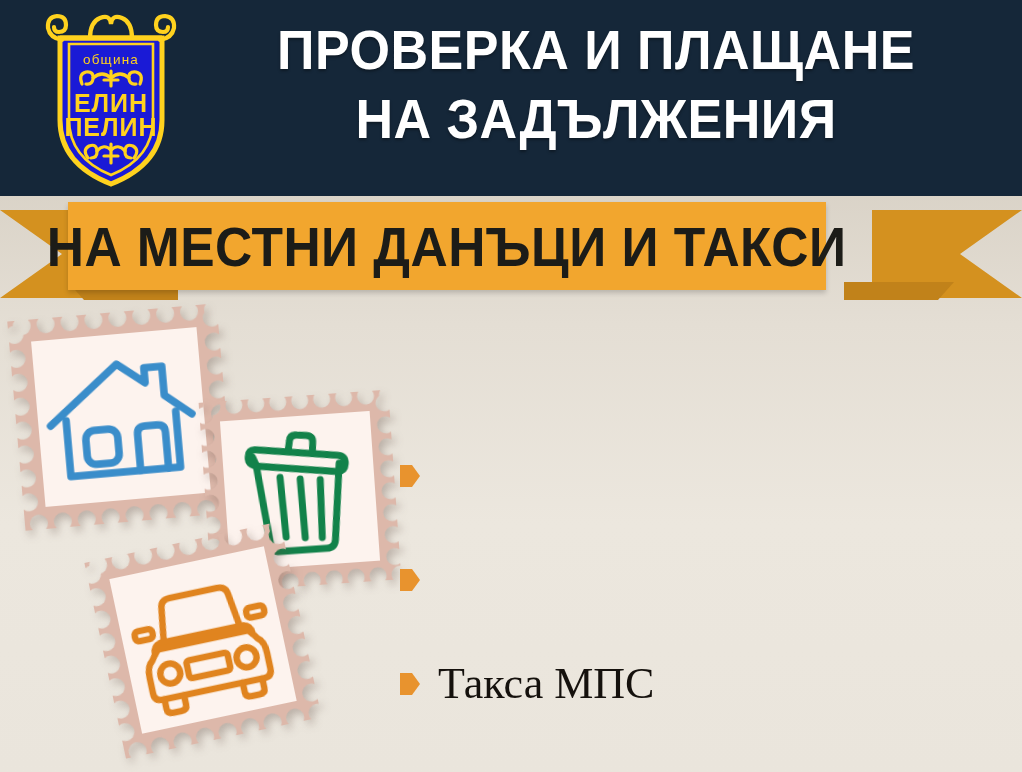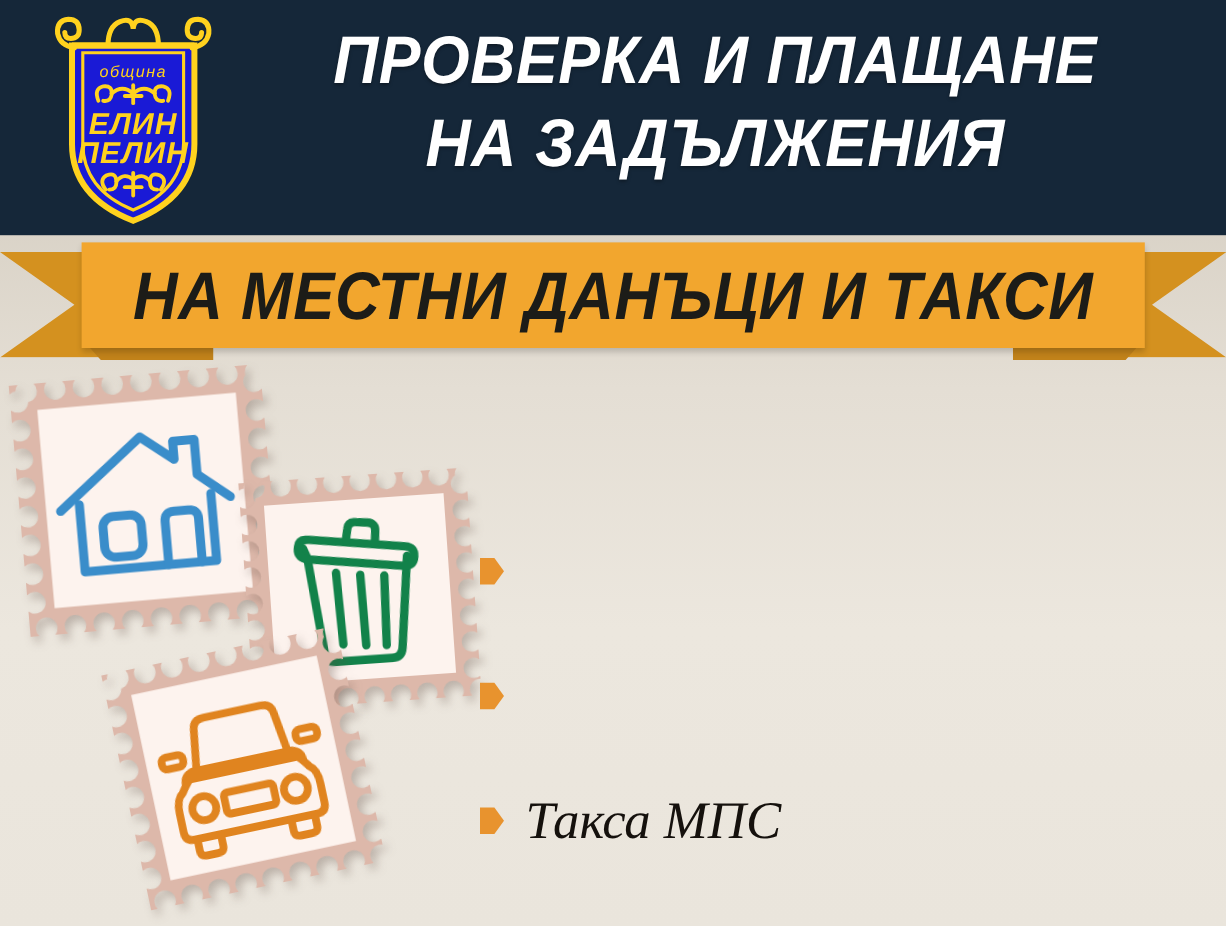--- a/index.html
+++ b/index.html
@@ -7,21 +7,20 @@
     padding: 0;
     background: #ffffff;
   }
   .poster {
     position: relative;
     width: 1022px;
     height: 772px;
     overflow: hidden;
     font-family: "Liberation Sans", sans-serif;
     background: linear-gradient(180deg, #c9c2b5 0%, #d6cfc3 18%, #e4ded4 42%, #ece7de 68%, #eae5dc 100%);
-    font-style: italic;
   }
 
   
   .header {
     position: absolute;
     left: 0; top: 0;
     width: 1022px;
     height: 196px;
     background: #152739;
     z-index: 5;
@@ -86,21 +85,21 @@
     height: 18px;
     background: #c1821a;
   }
   .ribbon-fold.left  { left: 68px;  clip-path: polygon(0 0, 110px 0, 110px 18px, 16px 18px); }
   .ribbon-fold.right { right: 68px; clip-path: polygon(0 0, 110px 0, 94px 18px, 0 18px); }
 
   .ribbon-band {
     position: absolute;
     left: 68px;
     top: 6px;
-    width: 886px;
+    width: 758px;
     height: 88px;
     background: #f2a62e;
     box-shadow: 0 3px 5px rgba(0,0,0,0.18);
     display: flex;
     align-items: center;
     justify-content: center;
   }
   .ribbon-text {
     color: #1c1c18;
     font-weight: bold;

